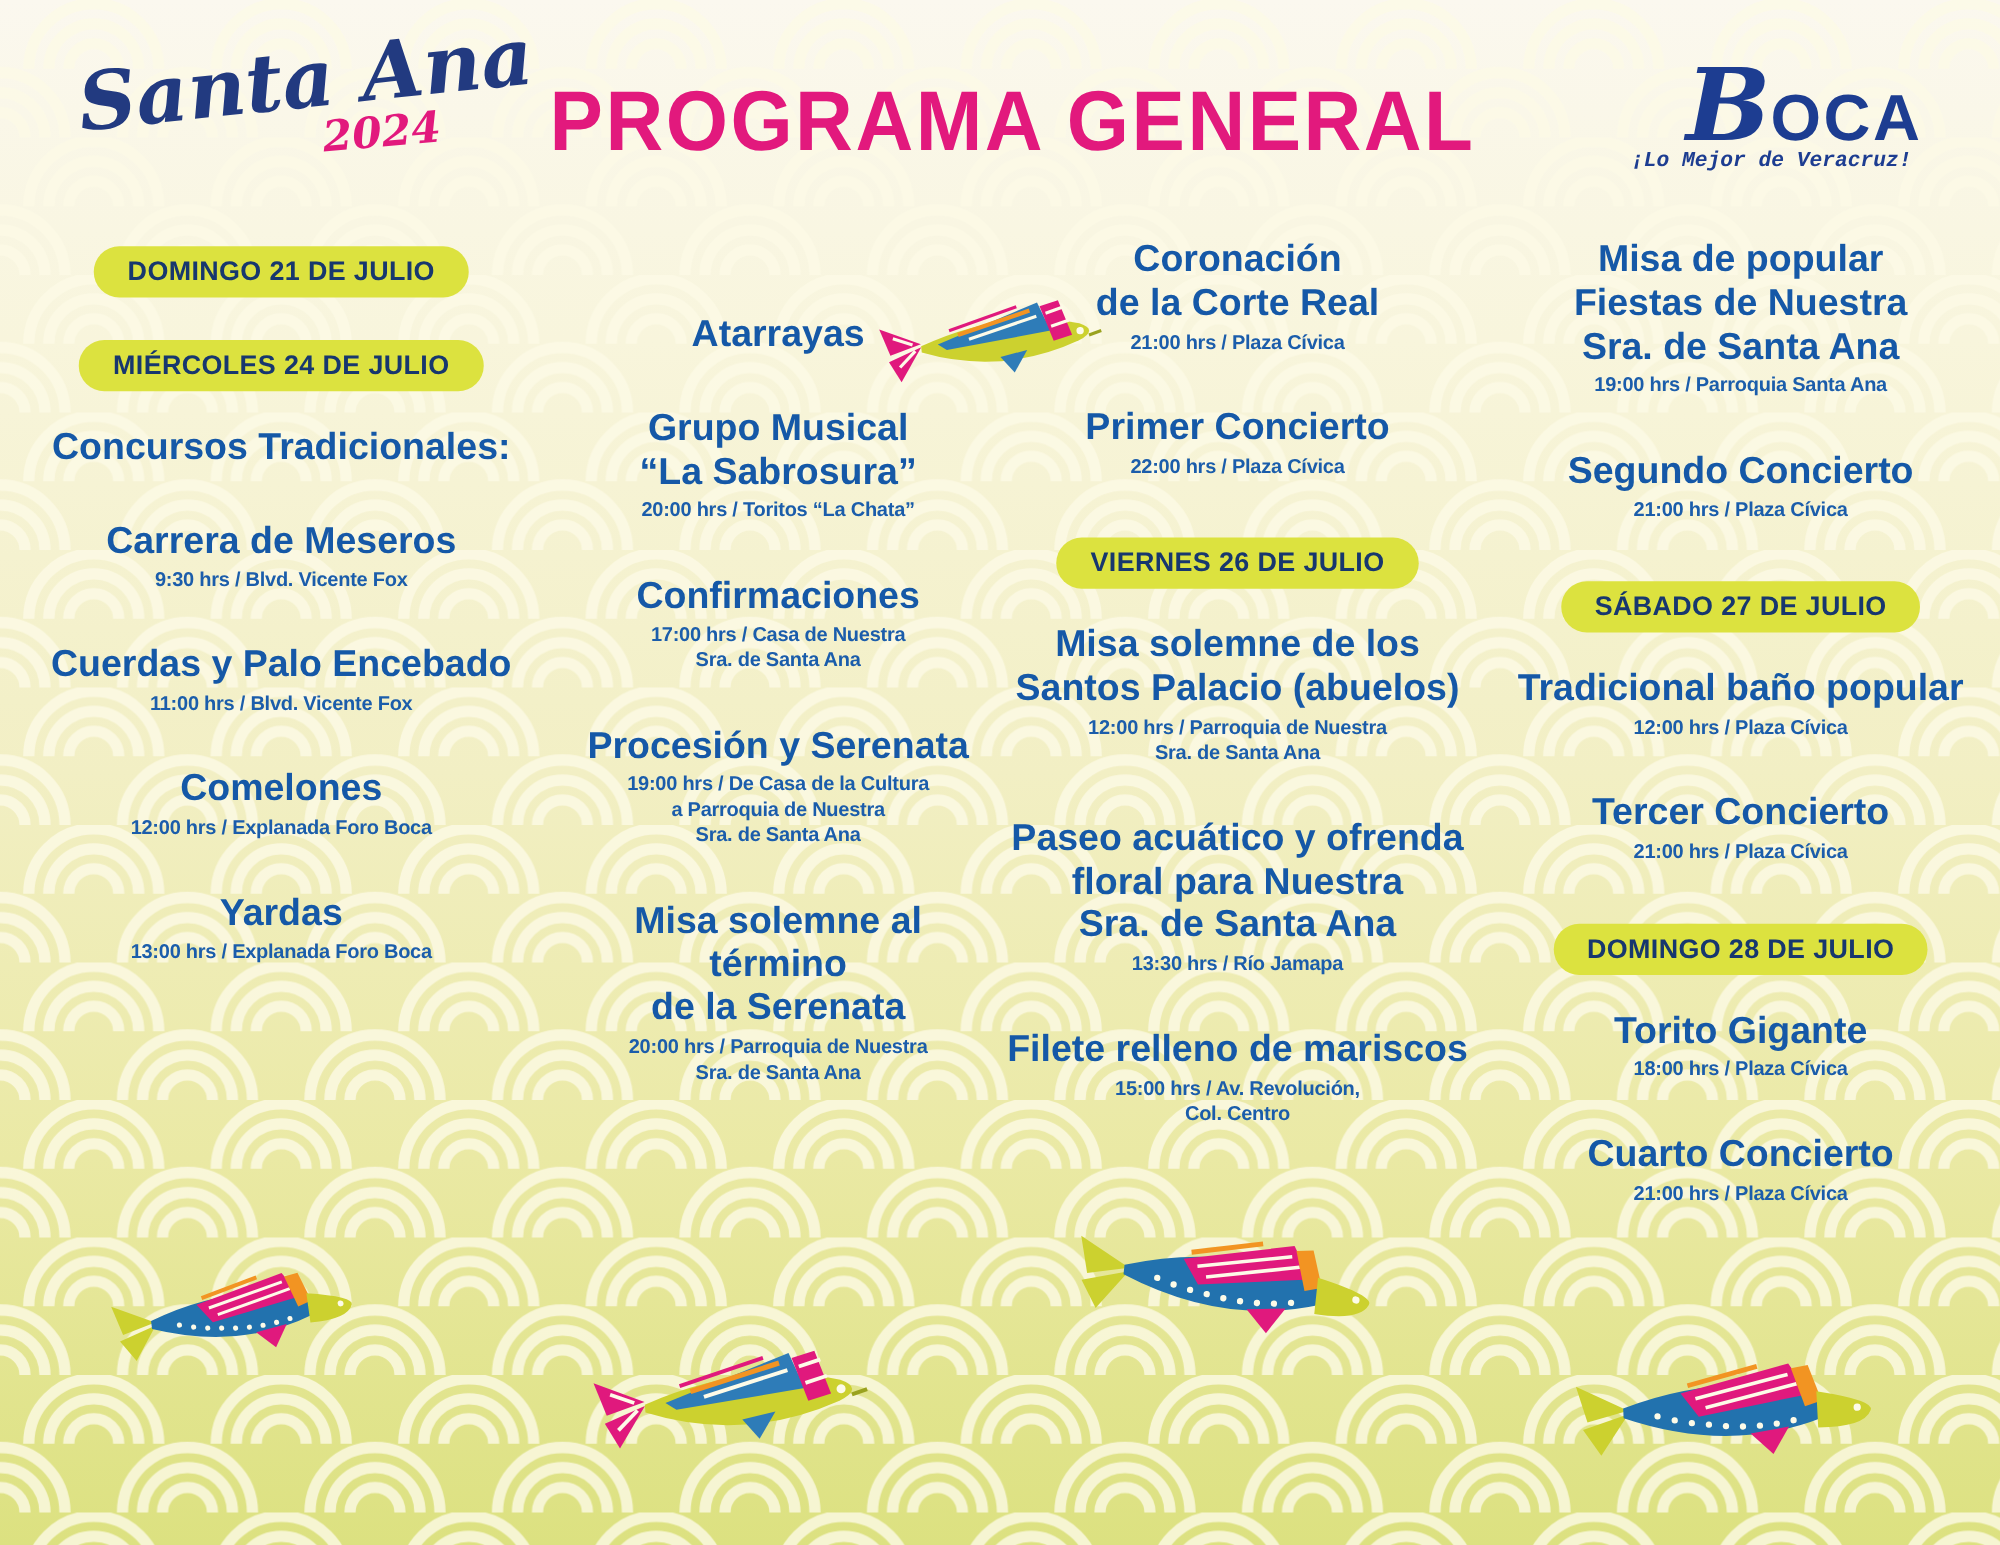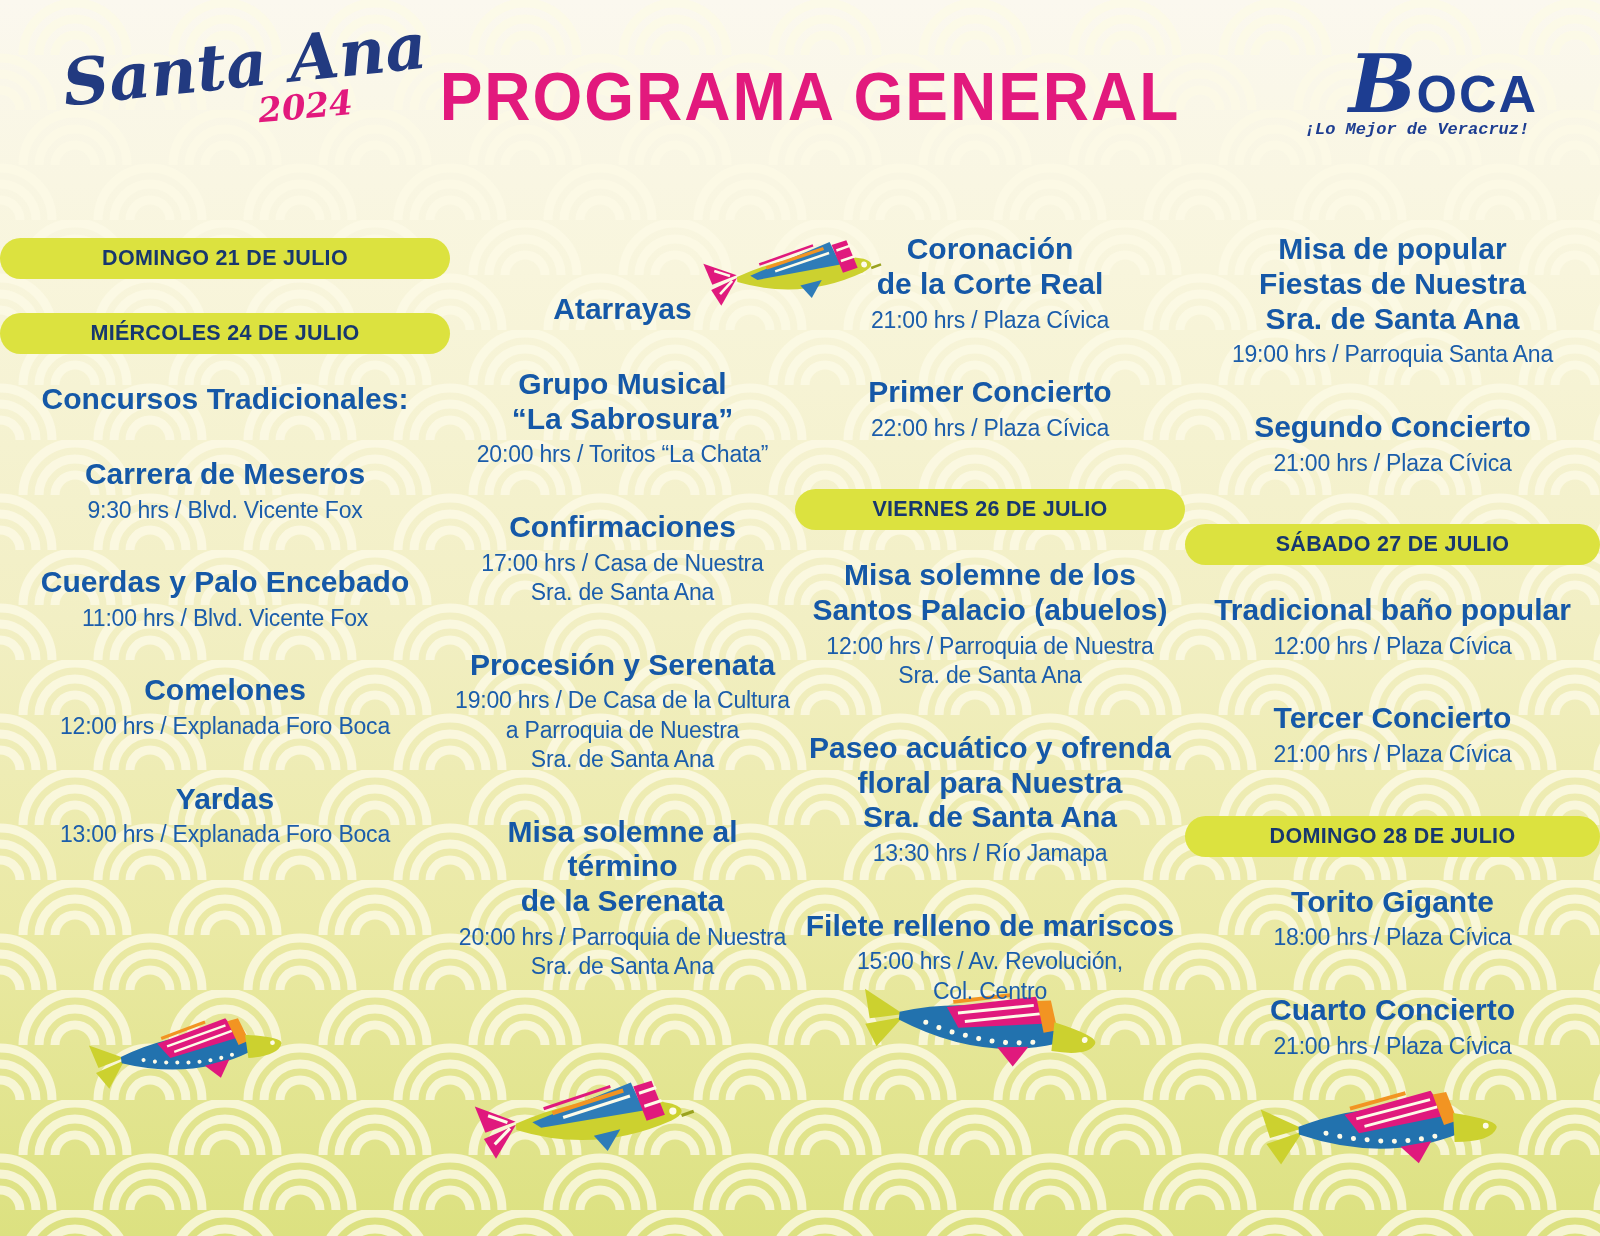--- a/index.html
+++ b/index.html
@@ -19,28 +19,28 @@
   .page-title{flex:1;text-align:center;font-size:64px;font-weight:bold;color:#e2197d;
               letter-spacing:2px;margin-top:26px;transform:scaleY(1.06);}
   .brand{width:320px;text-align:center;margin-top:14px;color:#1d3d91;}
   .brand-word{white-space:nowrap;line-height:0.9;text-align:right;}
   .brand-b{font-family:"DejaVu Serif",serif;font-style:italic;font-weight:bold;font-size:80px;}
   .brand-rest{font-size:52px;font-weight:bold;letter-spacing:2px;}
   .brand-tagline{font-size:17px;font-weight:bold;font-style:italic;margin-top:0;padding-left:78px;font-family:Liberation Mono, monospace;}
 
   
   .program{display:grid;grid-template-columns:450px 345px 390px 415px;padding-top:52px;}
-  .col{display:flex;flex-direction:column;text-align:center;margin-top:41px;}
+  .col{display:flex;flex-direction:column;align-items:center;text-align:center;}
   .col-1{padding-top:60px;}
   .pill{display:inline-block;background:#dce23f;color:#17376e;font-weight:bold;
         font-size:21.5px;letter-spacing:.3px;padding:8px 27px;border-radius:27px;
         margin:6px 0 28px 0;}
   .event{margin-bottom:40px;}
   .event-title{font-size:30px;font-weight:bold;color:#1558a7;line-height:1.16;}
-  .event-detail{font-size:23px;font-weight:normal;color:#1b5dab;line-height:1.28;
+  .event-detail{font-size:16px;font-weight:bold;color:#1b5dab;line-height:1.28;
                 margin-top:4px;letter-spacing:-.2px;}
 
   
   .fish{position:absolute;z-index:1;pointer-events:none;}
   .fish-1{left:698px;top:226px;width:185px;transform:rotate(-6deg);}
   .fish-2{left:86px;top:1008px;width:205px;transform:rotate(-8deg);}
   .fish-3{left:468px;top:1062px;width:228px;transform:rotate(-5deg);}
   .fish-4{left:856px;top:972px;width:252px;transform:rotate(6deg);}
   .fish-5{left:1256px;top:1074px;width:252px;transform:rotate(-3deg);}
 </style>

